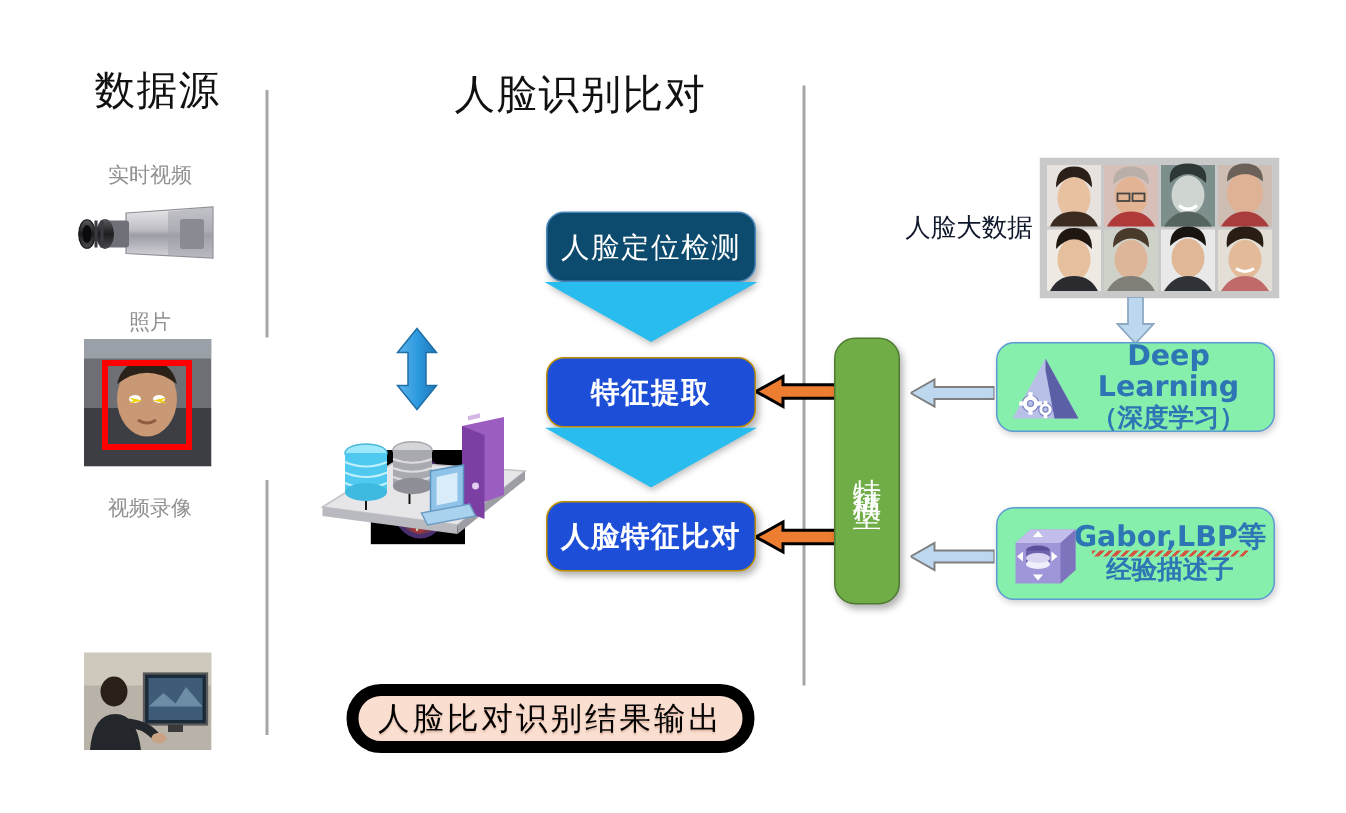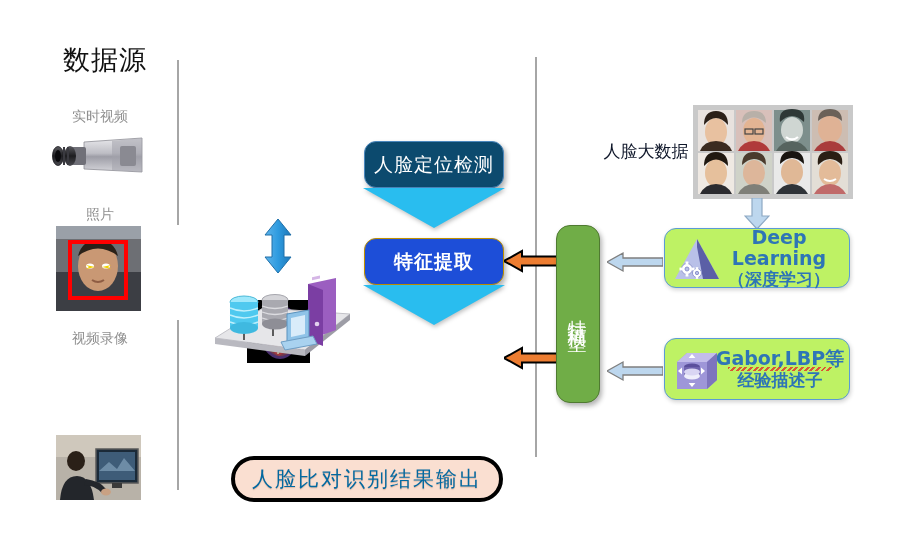--- a/index.html
+++ b/index.html
@@ -38,31 +38,31 @@
   .pbox.blue{background:#0c4a6e;border:1px solid #4a87bd;}
   .pbox.orange{background:#1d4ed8;border:1.5px solid #bf9000;font-weight:bold;}
   .pbox.green{
     background:#70AD47;border:1.5px solid #4f7a31;border-radius:14px;
     writing-mode:vertical-rl;text-orientation:upright;
     letter-spacing:5px;font-size:19px;
   }
 
   
   .pill{
-    border:4px solid #000000;background:#fadfd1;border-radius:32px;
+    border:8px solid #000000;background:#fadfd1;border-radius:32px;
     display:flex;align-items:center;justify-content:center;
-    color:#0369a1;font-size:21px;letter-spacing:2px;
+    color:#000000;font-size:21px;letter-spacing:2px;
     font-family:Liberation Sans, sans-serif;
     text-shadow:0 1px 1px rgba(170,110,80,.35);
     box-sizing:border-box;
   }
 
   
   .rcard{
-    border:1.6px solid #5B9BD5;border-radius:12px;background:#bef264;
+    border:1.6px solid #5B9BD5;border-radius:12px;background:#86efac;
     display:flex;align-items:center;box-sizing:border-box;
     box-shadow:1px 2px 4px rgba(0,0,0,0.18);
   }
   .rcard .txt{
     color:#2E75B6;font-weight:bold;line-height:1.12;text-align:center;flex:1;
     font-family:"DejaVu Sans","Liberation Sans",sans-serif;
   }
   .rcard .l1{font-size:19px;display:block;}
   .rcard .l2{font-size:17px;display:block;}
   .squig{
@@ -76,20 +76,21 @@
 
   
   .imgbox{background:#ddd;overflow:hidden;position:relative;}
 </style>
 </head>
 <body>
 
 <div class="stage">
 
   <div class="abs col-title" style="left:63px;top:42px;">数据源</div>
+  <div class="abs col-title" style="left:303px;top:45px;">人脸识别比对</div>
 
   <div class="abs divider" style="left:177px;top:60px;height:165px;"></div>
   <div class="abs divider" style="left:177px;top:320px;height:170px;"></div>
   <div class="abs divider" style="left:535px;top:57px;height:400px;"></div>
 
   <div class="abs caption" style="left:52px;top:108px;width:96px;">实时视频</div>
   <div class="abs" style="left:50px;top:128px;width:100px;height:58px;">
     <svg width="100" height="58" viewBox="0 0 100 58">
       <defs>
         <linearGradient id="camBody" x1="0" y1="0" x2="0" y2="1">
@@ -249,20 +250,21 @@
   </div>
 
   <div class="abs pbox orange" style="left:364px;top:238px;width:140px;height:47px;">特征提取</div>
 
   <div class="abs cyan-arrow" style="left:363px;top:285px;width:142px;height:40px;">
     <svg width="142" height="40" viewBox="0 0 142 40">
       <path d="M0 0 L142 0 L71 40 Z" fill="#29BDEF"></path>
     </svg>
   </div>
 
+  <div class="abs pbox orange" style="left:364px;top:334px;width:140px;height:47px;">人脸特征比对</div>
 
   <div class="abs pill" style="left:231px;top:456px;width:272px;height:46px;">人脸比对识别结果输出</div>
 
   <div class="abs" style="left:504px;top:248px;width:62px;height:26px;">
     <svg width="62" height="26" viewBox="0 0 62 26">
       <path d="M0 13 L18 3 L18 8.5 L62 8.5 L62 17.5 L18 17.5 L18 23 Z" fill="#ED7D31" stroke="#000" stroke-width="2"></path>
     </svg>
   </div>
   <div class="abs" style="left:504px;top:345px;width:62px;height:26px;">
     <svg width="62" height="26" viewBox="0 0 62 26">

